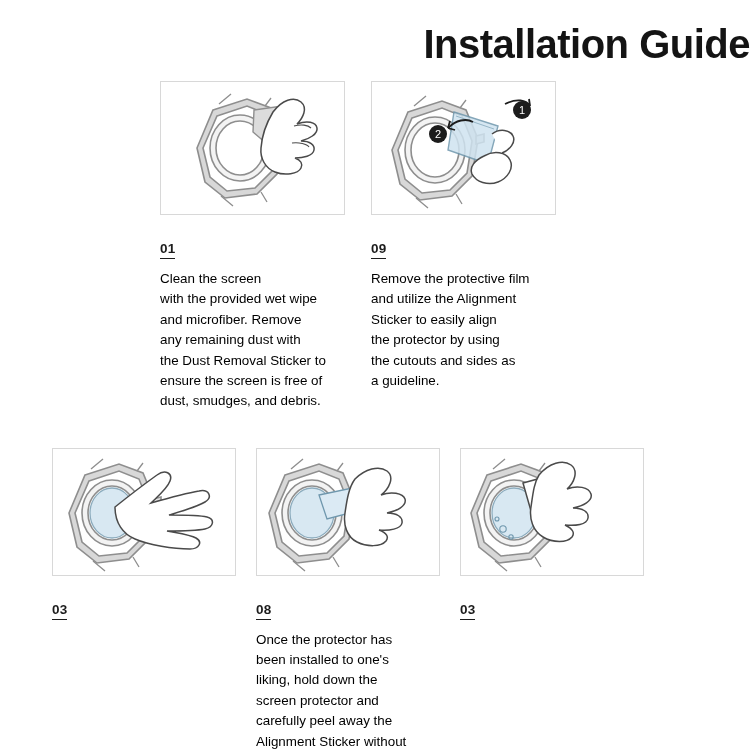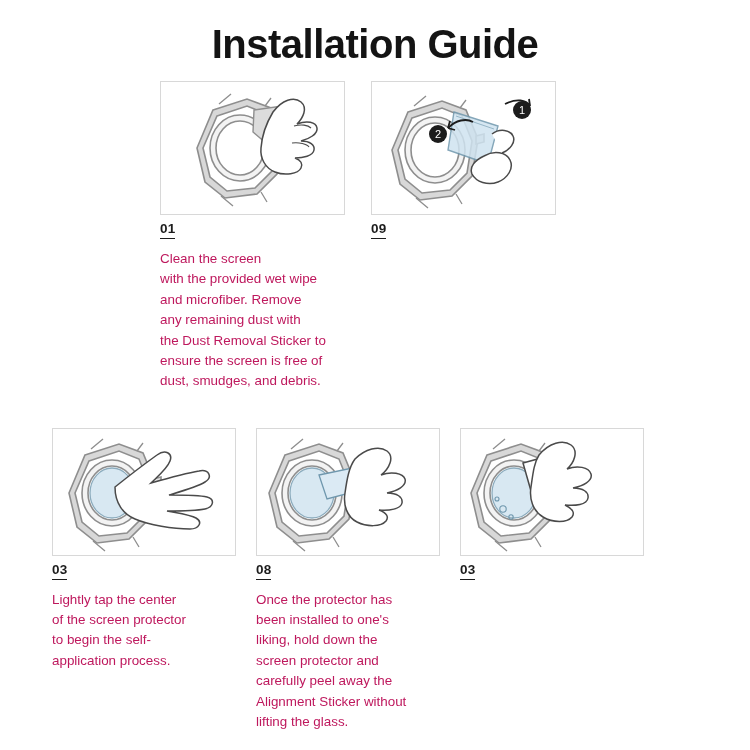--- a/index.html
+++ b/index.html
@@ -14,21 +14,21 @@
     color: #1c1c1c;
     overflow: hidden;
   }
   .page {
     position: relative;
     width: 750px;
     height: 750px;
     box-sizing: border-box;
   }
   .guide-title {
-    text-align: center;
+    text-align: right;
     font-size: 40px;
     font-weight: bold;
     letter-spacing: -0.5px;
     margin: 22px 0 0 0;
     color: #141414;
   }
 
   
   .row {
     display: flex;
@@ -56,32 +56,32 @@
     width: 100%;
     height: 134px;
     position: relative;
     overflow: hidden;
   }
   .row-bottom .illus { height: 128px; }
 
   .step-num {
     font-size: 13.5px;
     font-weight: bold;
-    margin-top: 6px;
+    margin-top: 26px;
     margin-bottom: 2px;
     padding-bottom: 2px;
     display: inline-block;
     border-bottom: 1.5px solid #1c1c1c;
     align-self: flex-start;
     letter-spacing: 0.2px;
   }
   .step-text {
     font-size: 13.4px;
     line-height: 1.52;
-    color: #be185d;
+    color: #000000;
     margin-top: 8px;
     white-space: pre-line;
   }
 </style>
 </head>
 <body>
 
 <div class="page">
 
   <h1 class="guide-title">Installation Guide</h1>
@@ -166,20 +166,26 @@
 
           <g fill="none" stroke="#1c1c1c" stroke-width="1.8">
             <path d="M133 22 C145 16 154 18 158 24" marker-end="none"></path>
             <path d="M158 24 L157 17 M158 24 L151 25"></path>
             <path d="M76 46 C84 38 94 36 101 40"></path>
             <path d="M76 46 L78 39 M76 46 L83 48"></path>
           </g>
         </svg>
       </div>
       <div class="step-num">09</div>
+      <div class="step-text">Remove the protective film
+and utilize the Alignment
+Sticker to easily align
+the protector by using
+the cutouts and sides as
+a guideline.</div>
     </div>
   </div>
 
   <div class="row row-bottom" style="margin-top:28px;">
 
     <div class="step">
       <div class="illus">
         <svg width="182" height="126" viewBox="0 0 182 126">
           <g fill="none" stroke="#8e8e8e" stroke-width="1.6">
             <path d="M32 26 L66 15 L90 24 L102 53 L96 90 L76 110 L44 114 L24 98 L16 64 Z" fill="#d8d8d8"></path>
@@ -200,24 +206,20 @@
                      C114 40 104 48 98 54 C112 50 134 44 146 42
                      C156 40 160 48 152 53 C144 58 126 63 116 66
                      C128 66 146 66 154 68 C162 70 161 78 152 80
                      C142 82 124 82 114 82
                      C124 84 138 86 143 89 C150 93 146 100 137 100
                      C120 100 96 96 82 90 C70 85 62 74 62 58 Z"></path>
           </g>
         </svg>
       </div>
       <div class="step-num">03</div>
-      <div class="step-text">Lightly tap the center
-of the screen protector
-to begin the self-
-application process.</div>
     </div>
 
     <div class="step">
       <div class="illus">
         <svg width="182" height="126" viewBox="0 0 182 126">
           <g fill="none" stroke="#8e8e8e" stroke-width="1.6">
             <path d="M28 26 L62 15 L86 24 L98 53 L92 90 L72 110 L40 114 L20 98 L12 64 Z" fill="#d8d8d8"></path>
             <path d="M32 32 L62 22 L82 30 L92 55 L87 87 L70 104 L42 107 L25 93 L18 64 Z" fill="#ffffff"></path>
             <ellipse cx="55" cy="64" rx="30" ry="33" fill="#f3f3f3"></ellipse>
             <ellipse cx="55" cy="64" rx="24" ry="27" fill="#ffffff"></ellipse>

